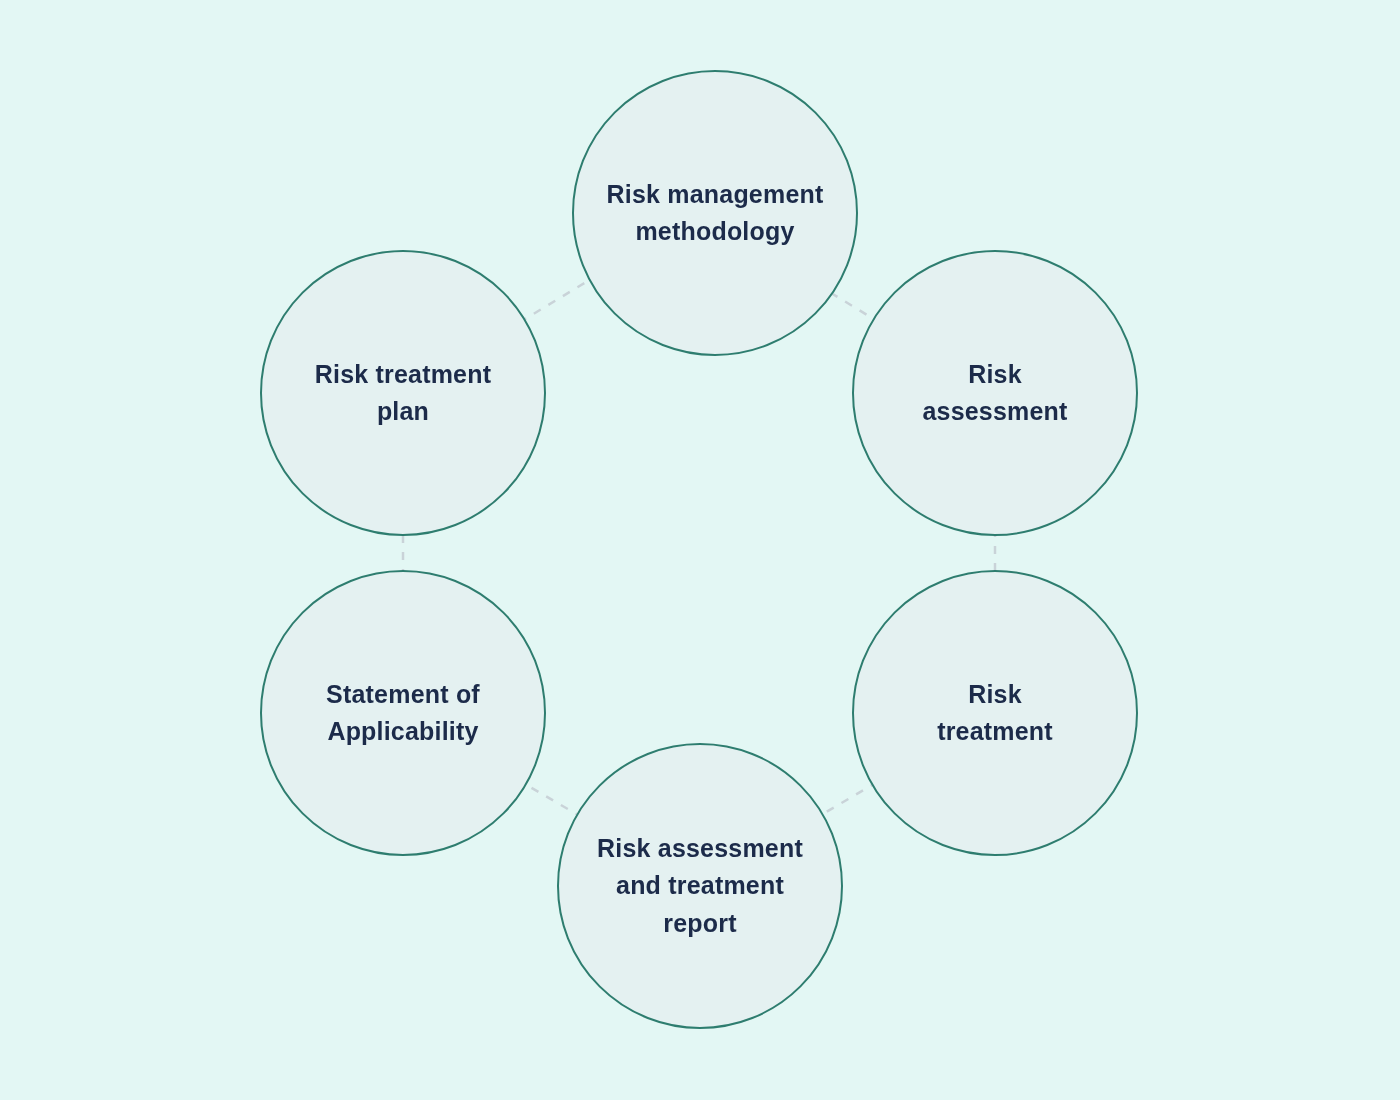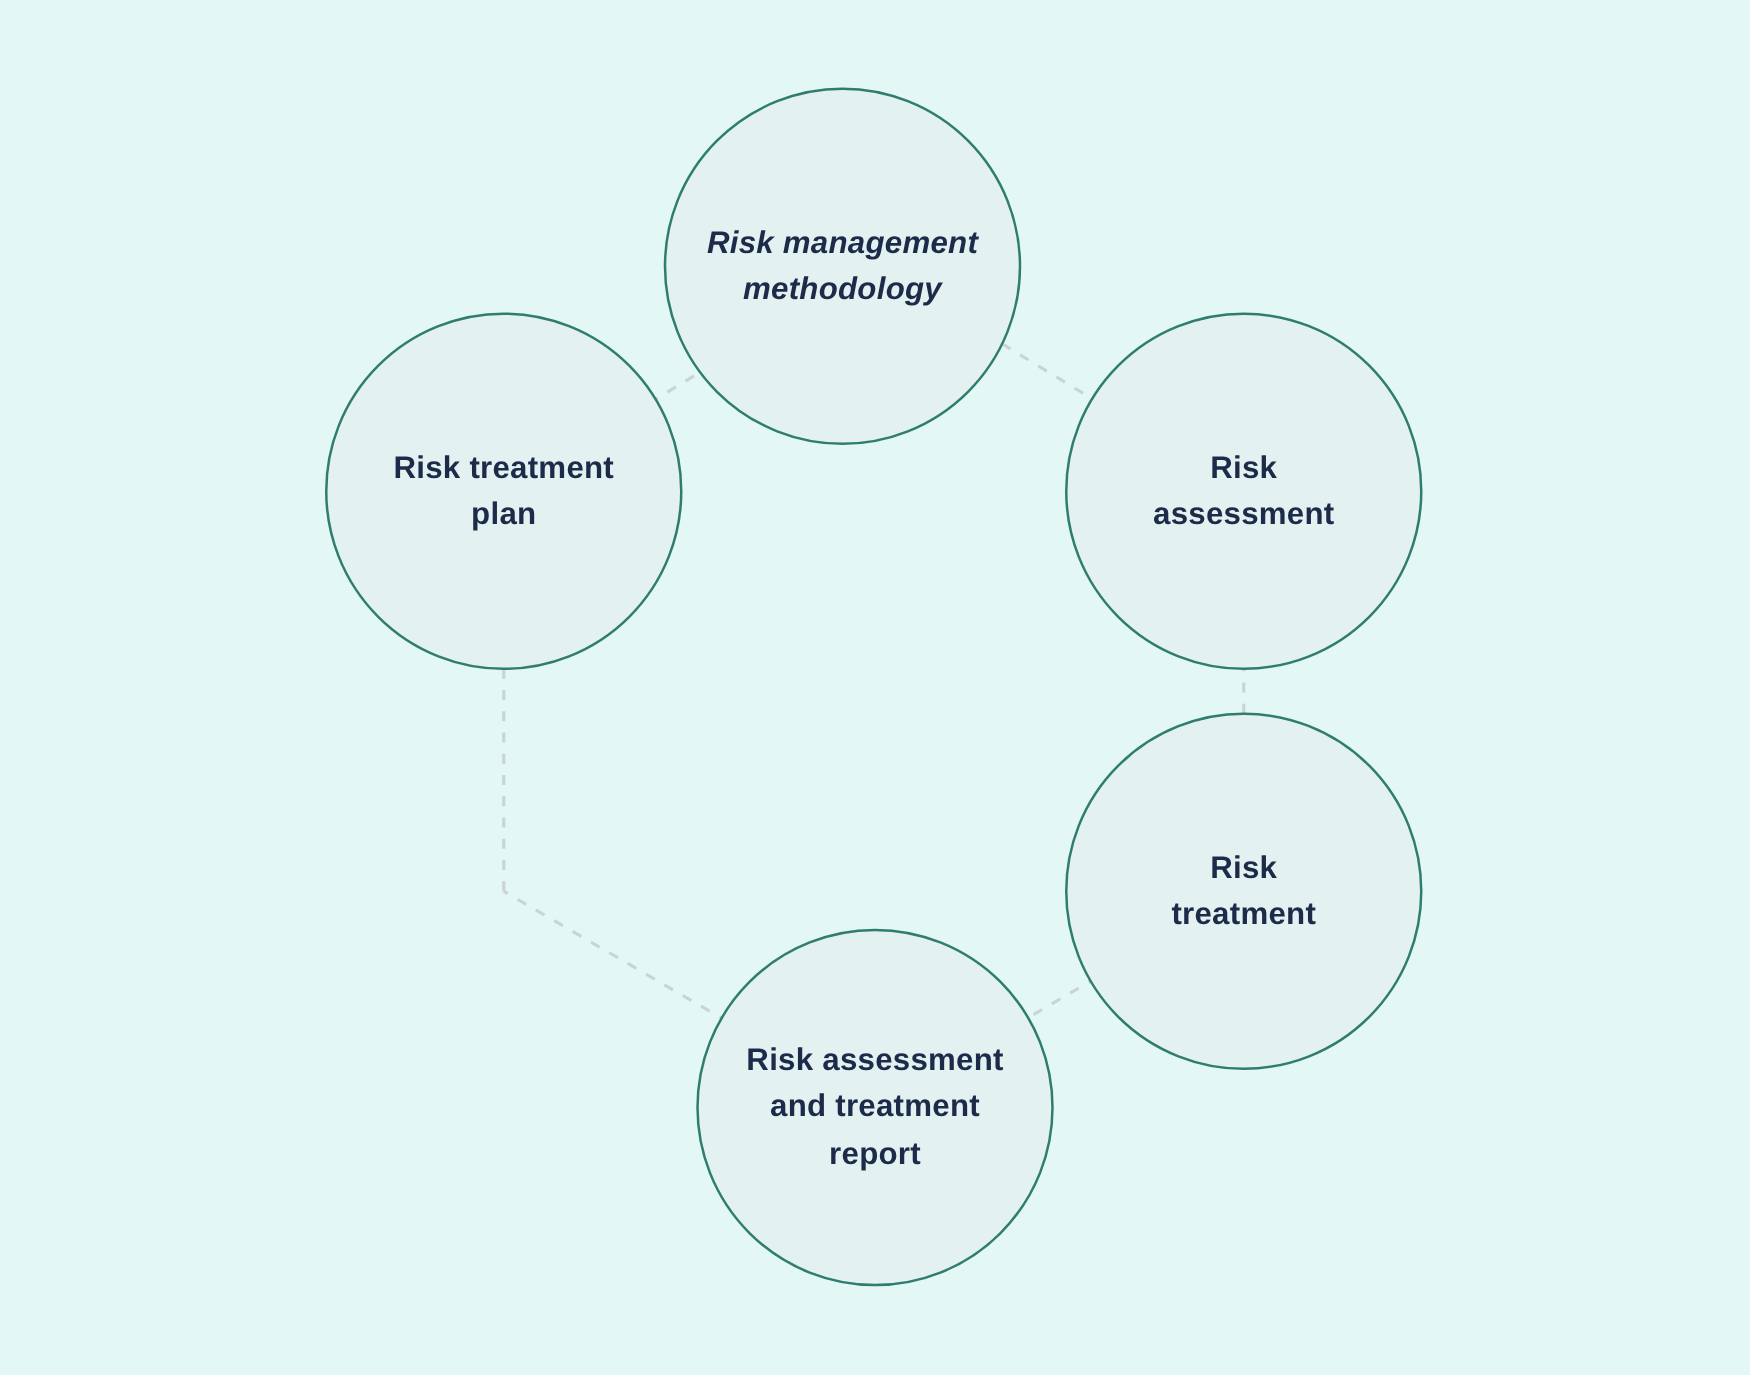--- a/index.html
+++ b/index.html
@@ -47,21 +47,21 @@
   }
   .node-label {
     white-space: pre-line;
     color: var(--text);
     font-size: 25px;
     font-weight: 600;
     line-height: 1.5;
     letter-spacing: 0.2px;
   }
   
-  .node-top          { left: 531px; top: 70px; font-style: italic;  }
+  .node-top          { left: 572px; top: 70px;  }
   .node-top-right    { left: 852px; top: 250px; }
   .node-bottom-right { left: 852px; top: 570px; }
   .node-bottom       { left: 557px; top: 743px; }
   .node-bottom-left  { left: 260px; top: 570px; }
   .node-top-left     { left: 260px; top: 250px; }
 </style>
 </head>
 <body>
 
 <div class="canvas">
@@ -89,19 +89,23 @@
     <span class="node-label">Risk
 treatment</span>
   </div>
 
   <div class="node node-bottom">
     <span class="node-label">Risk assessment
 and treatment
 report</span>
   </div>
 
+  <div class="node node-bottom-left">
+    <span class="node-label">Statement of
+Applicability</span>
+  </div>
 
   <div class="node node-top-left">
     <span class="node-label">Risk treatment
 plan</span>
   </div>
 
 </div>
 
 </body></html>

